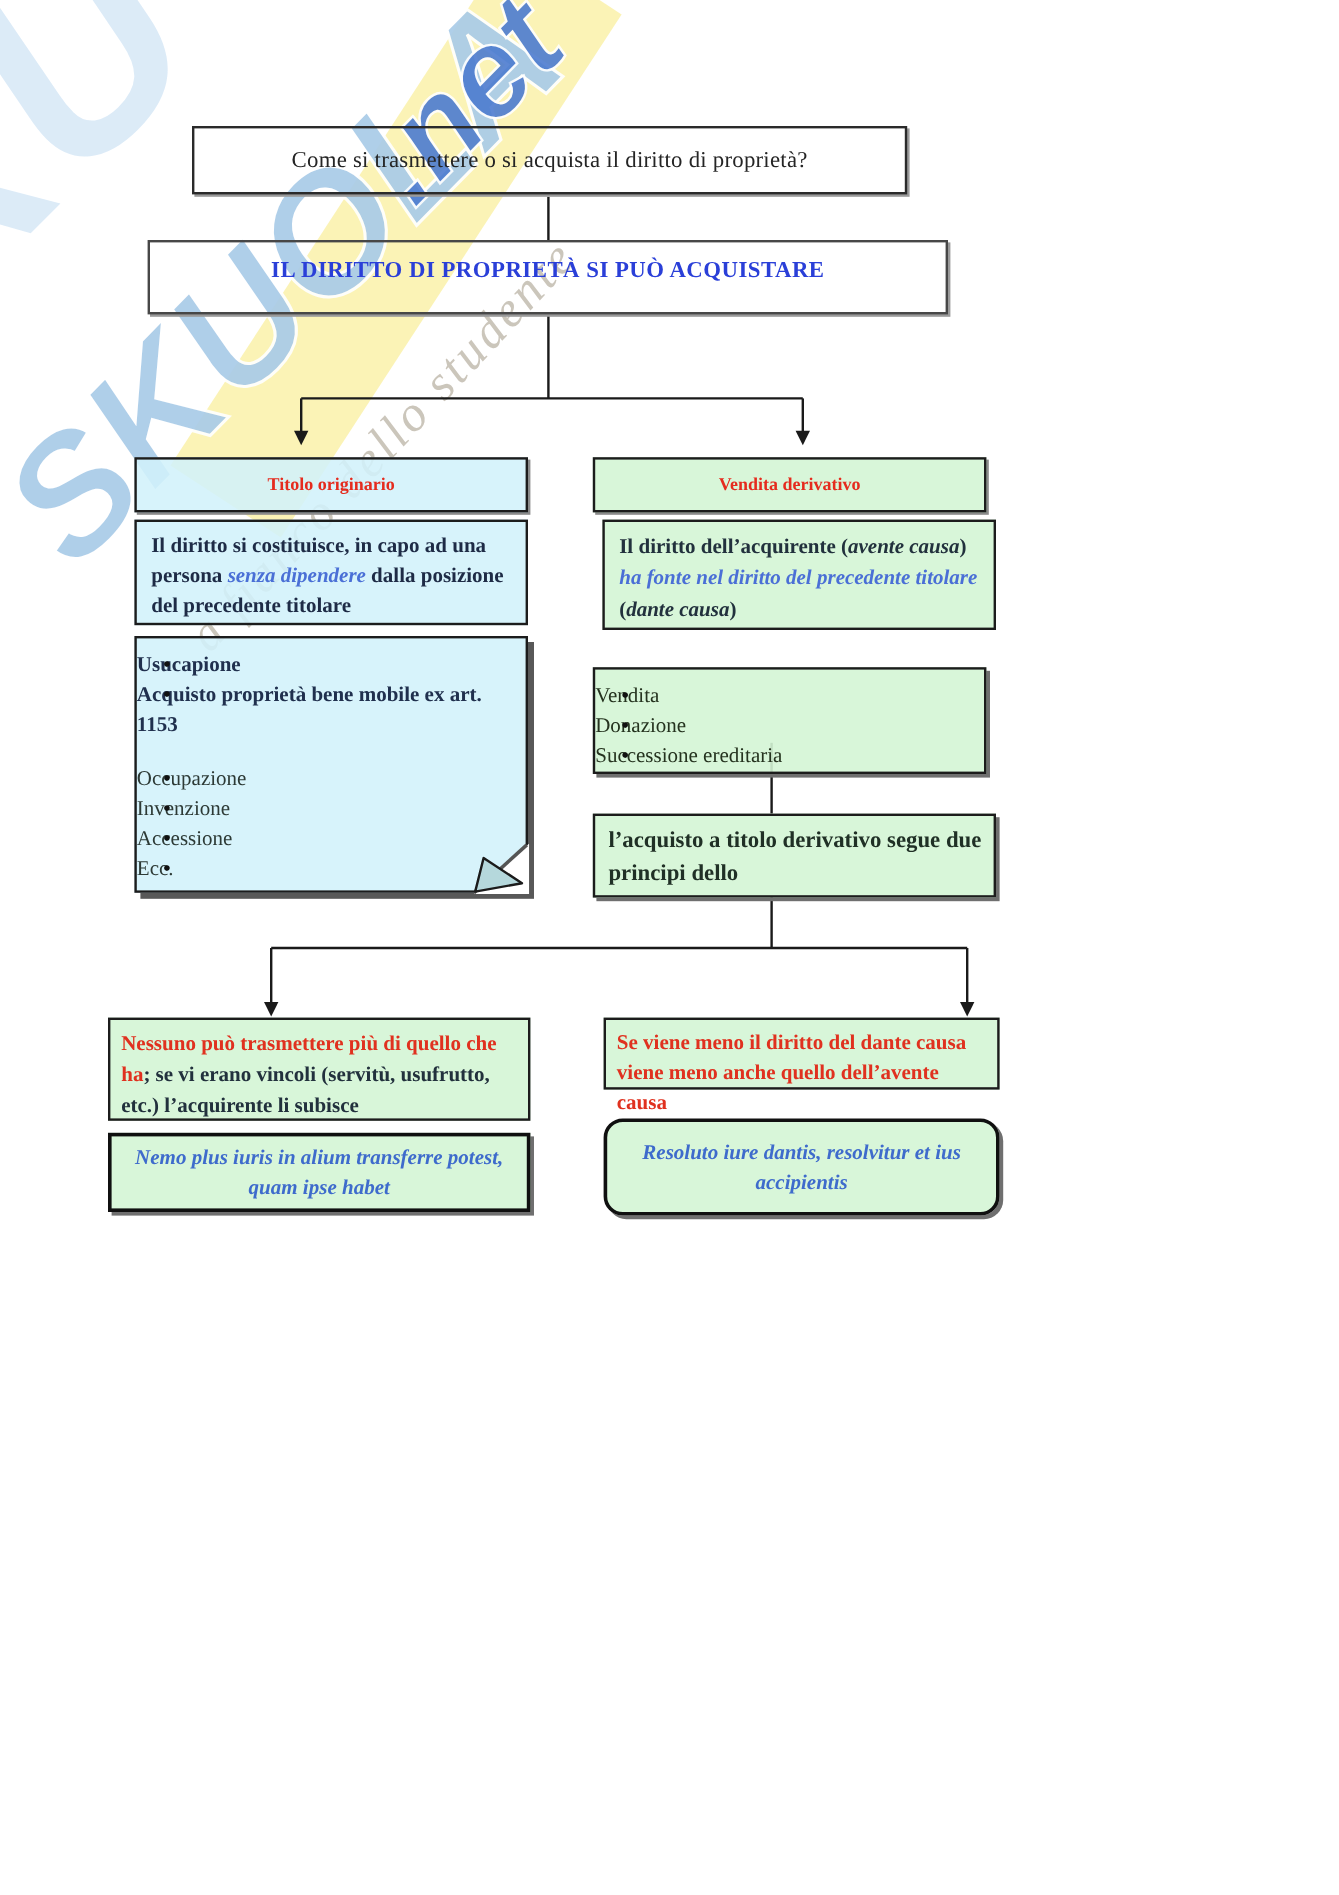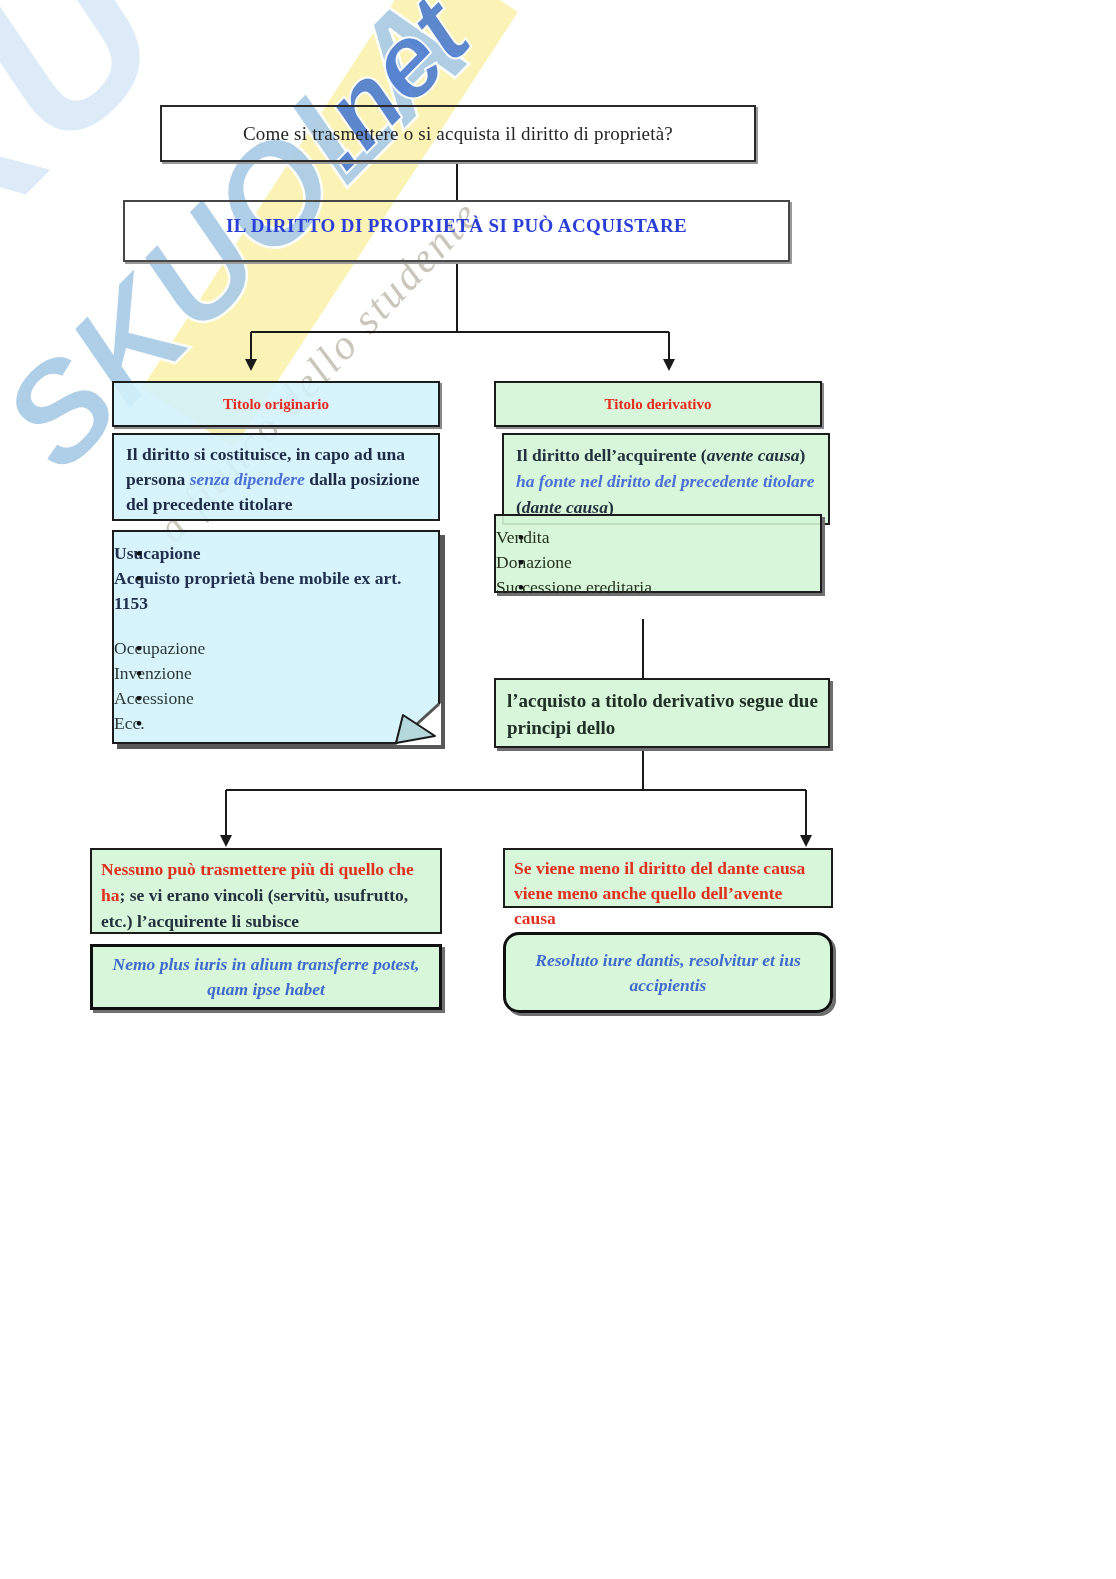--- a/index.html
+++ b/index.html
@@ -104,28 +104,28 @@
     </ul>
 
     <svg class="abs" style="right:-3px;bottom:-3px;" width="46" height="42" viewBox="0 0 46 42">
       <polygon points="0,42 46,42 46,0" fill="#ffffff"></polygon>
       <line x1="0" y1="41" x2="44" y2="1" stroke="#555555" stroke-width="3"></line>
       <polygon points="1,40 40,33 8,12" fill="#b5d8dc" stroke="#1b1b1b" stroke-width="2" stroke-linejoin="round"></polygon>
     </svg>
   </div>
 
   <div class="box greenbox shadow-s center abs" style="left:494px;top:381px;width:328px;height:46px;border-color:#1c1c1c;">
-    <span class="title-red">Titolo derivativo</span>
+    <span class="title-red">Vendita derivativo</span>
   </div>
 
   <div class="box greenbox pad-desc abs" style="left:502px;top:433px;width:328px;height:92px;border-color:#1c1c1c;">
     <span class="body-dark2"><span>Il diritto dell’acquirente (</span><span class="em-dark">avente causa</span><span>) </span><span class="em-blue">ha fonte nel diritto del precedente titolare</span><span> (</span><span class="em-dark">dante causa</span><span>)</span></span>
   </div>
 
-  <div class="box greenbox shadow-m pad-note abs" style="left:494px;top:514px;width:328px;height:79px;border-color:#1c1c1c;">
+  <div class="box greenbox shadow-m pad-note abs" style="left:494px;top:556px;width:328px;height:89px;border-color:#1c1c1c;">
     <ul class="blist">
       <li class="li-green">Vendita</li>
       <li class="li-green">Donazione</li>
       <li class="li-green">Successione ereditaria</li>
     </ul>
   </div>
 
   <div class="box greenbox shadow-m abs" style="left:494px;top:678px;width:336px;height:70px;border-color:#1c1c1c;padding:7px 10px 0 11px;">
     <span style="font-size:19px;font-weight:bold;color:#203026;line-height:27px;">l’acquisto a titolo derivativo segue due principi dello</span>
   </div>

